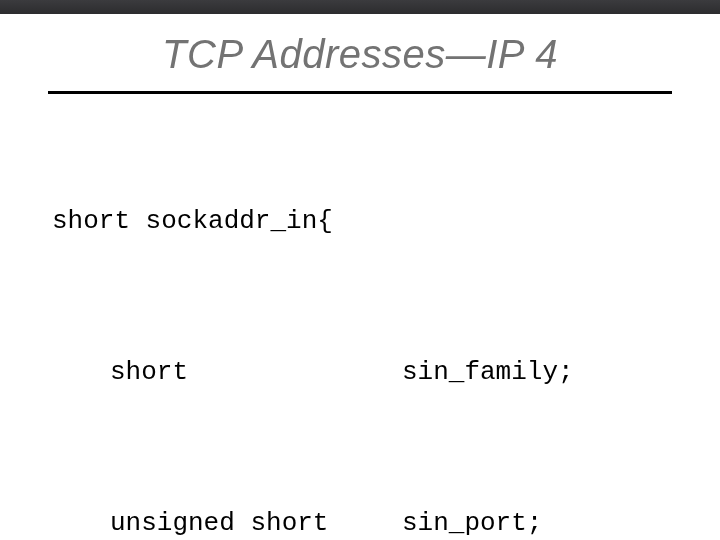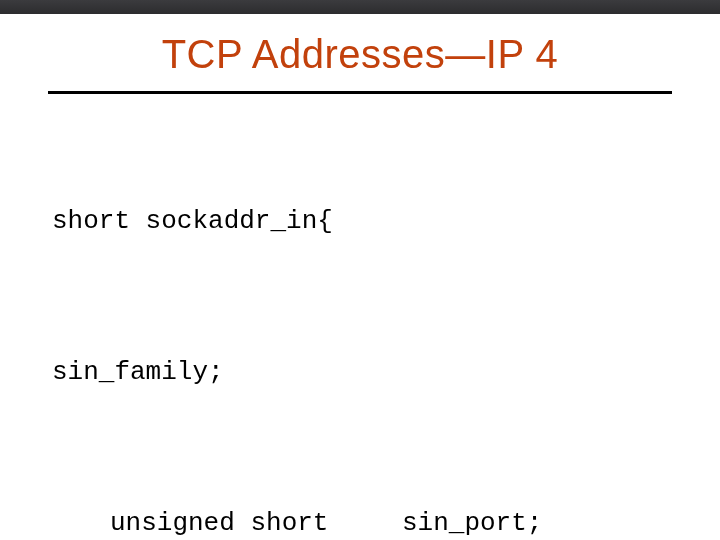--- a/index.html
+++ b/index.html
@@ -13,23 +13,24 @@
     height: 14px;
     background: linear-gradient(to bottom, #3b3b3e 0%, #2c2c2e 100%);
   }
   .slide {
     padding: 18px 48px 0 48px;
   }
   .title {
     text-align: center;
     font-size: 40px;
     letter-spacing: 0.5px;
-    color: #c2410c;
+    color: #737373;
     font-weight: 400;
     padding-bottom: 14px;
+    font-style: italic;
   }
   .rule {
     border: none;
     border-top: 3px solid #000000;
     margin: 0 0 34px 0;
   }
   .code {
     font-family: Consolas, "Courier New", monospace;
     font-size: 26px;
     line-height: 1.45;
@@ -48,20 +49,21 @@
 <div class="topbar"></div>
 
 <div class="slide">
   <h1 class="title">TCP Addresses—IP 4</h1>
   <hr class="rule">
 
   <div class="code">
     <div>short sockaddr_in{</div>
 
     <div class="row">
+      <span class="col-type"><span class="indent">short</span></span>
       <span class="col-name">sin_family;</span>
     </div>
 
     <div class="row">
       <span class="col-type"><span class="indent">unsigned short</span></span>
       <span class="col-name">sin_port;</span>
     </div>
 
     
 

